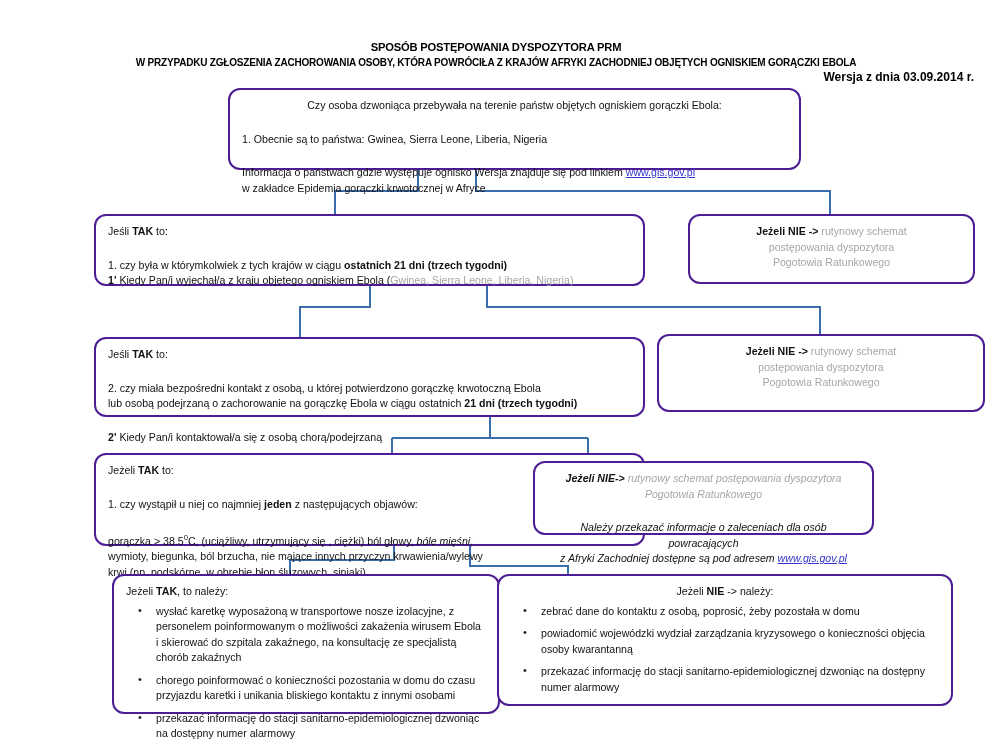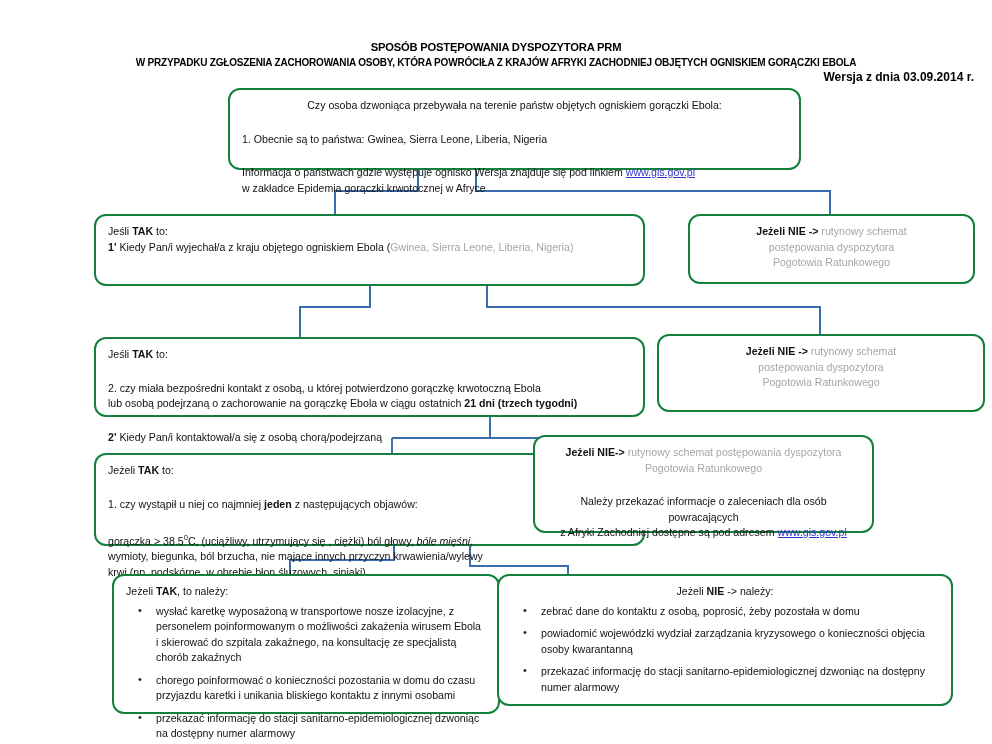--- a/index.html
+++ b/index.html
@@ -52,21 +52,21 @@
     top: 70px;
     font-weight: bold;
     font-size: 12px;
     white-space: nowrap;
   }
 
   
   .box {
     position: absolute;
     box-sizing: border-box;
-    border: 2px solid #15803d;
+    border: 2px solid #4c1d95;
     border-radius: 12px;
     background: #ffffff;
     font-size: 10.6px;
     line-height: 15.5px;
     color: #111111;
   }
   .box .pad {
     padding: 8px 12px;
   }
   .centered { text-align: center; }
@@ -104,21 +104,21 @@
     color: #222;
   }
 
   
   #box-q0   { left: 228px; top: 88px;  width: 573px; height: 82px; }
   #box-q1   { left: 94px;  top: 214px; width: 551px; height: 72px; }
   #box-n1   { left: 688px; top: 214px; width: 287px; height: 70px; }
   #box-q2   { left: 94px;  top: 337px; width: 551px; height: 80px; }
   #box-n2   { left: 657px; top: 334px; width: 328px; height: 78px; }
   #box-q3   { left: 94px;  top: 453px; width: 551px; height: 93px; }
-  #box-n3   { left: 533px; top: 435px; width: 340px; height: 98px; }
+  #box-n3   { left: 533px; top: 461px; width: 340px; height: 74px; font-style: italic; }
   #box-tak  { left: 112px;  top: 574px; width: 388px; height: 140px; }
   #box-nie  { left: 497px; top: 574px; width: 456px; height: 132px; }
 
   #box-n3 { left: 533px; width: 341px; }
 </style>
 </head>
 <body>
 
 <div id="canvas">
 
@@ -163,20 +163,24 @@
       <div class="row">w zakładce Epidemia gorączki krwotocznej w Afryce</div>
     </div>
   </div>
 
   <div class="box" id="box-q1">
     <div class="pad">
       <div class="row">
         <span>Jeśli</span>
         <span class="bold">TAK</span>
         <span>to:</span>
+      </div>
+      <div class="row sp-before">
+        <span>1. czy była w którymkolwiek z tych krajów w  ciągu</span>
+        <span class="bold">ostatnich 21 dni (trzech tygodni)</span>
       </div>
       <div class="row">
         <span class="bold">1'</span>
         <span>Kiedy Pan/i wyjechał/a z kraju objętego ogniskiem Ebola (</span><span class="gray">Gwinea, Sierra Leone, Liberia, Nigeria</span><span class="gray">)</span>
       </div>
     </div>
   </div>
 
   <div class="box" id="box-n1">
     <div class="pad centered">

